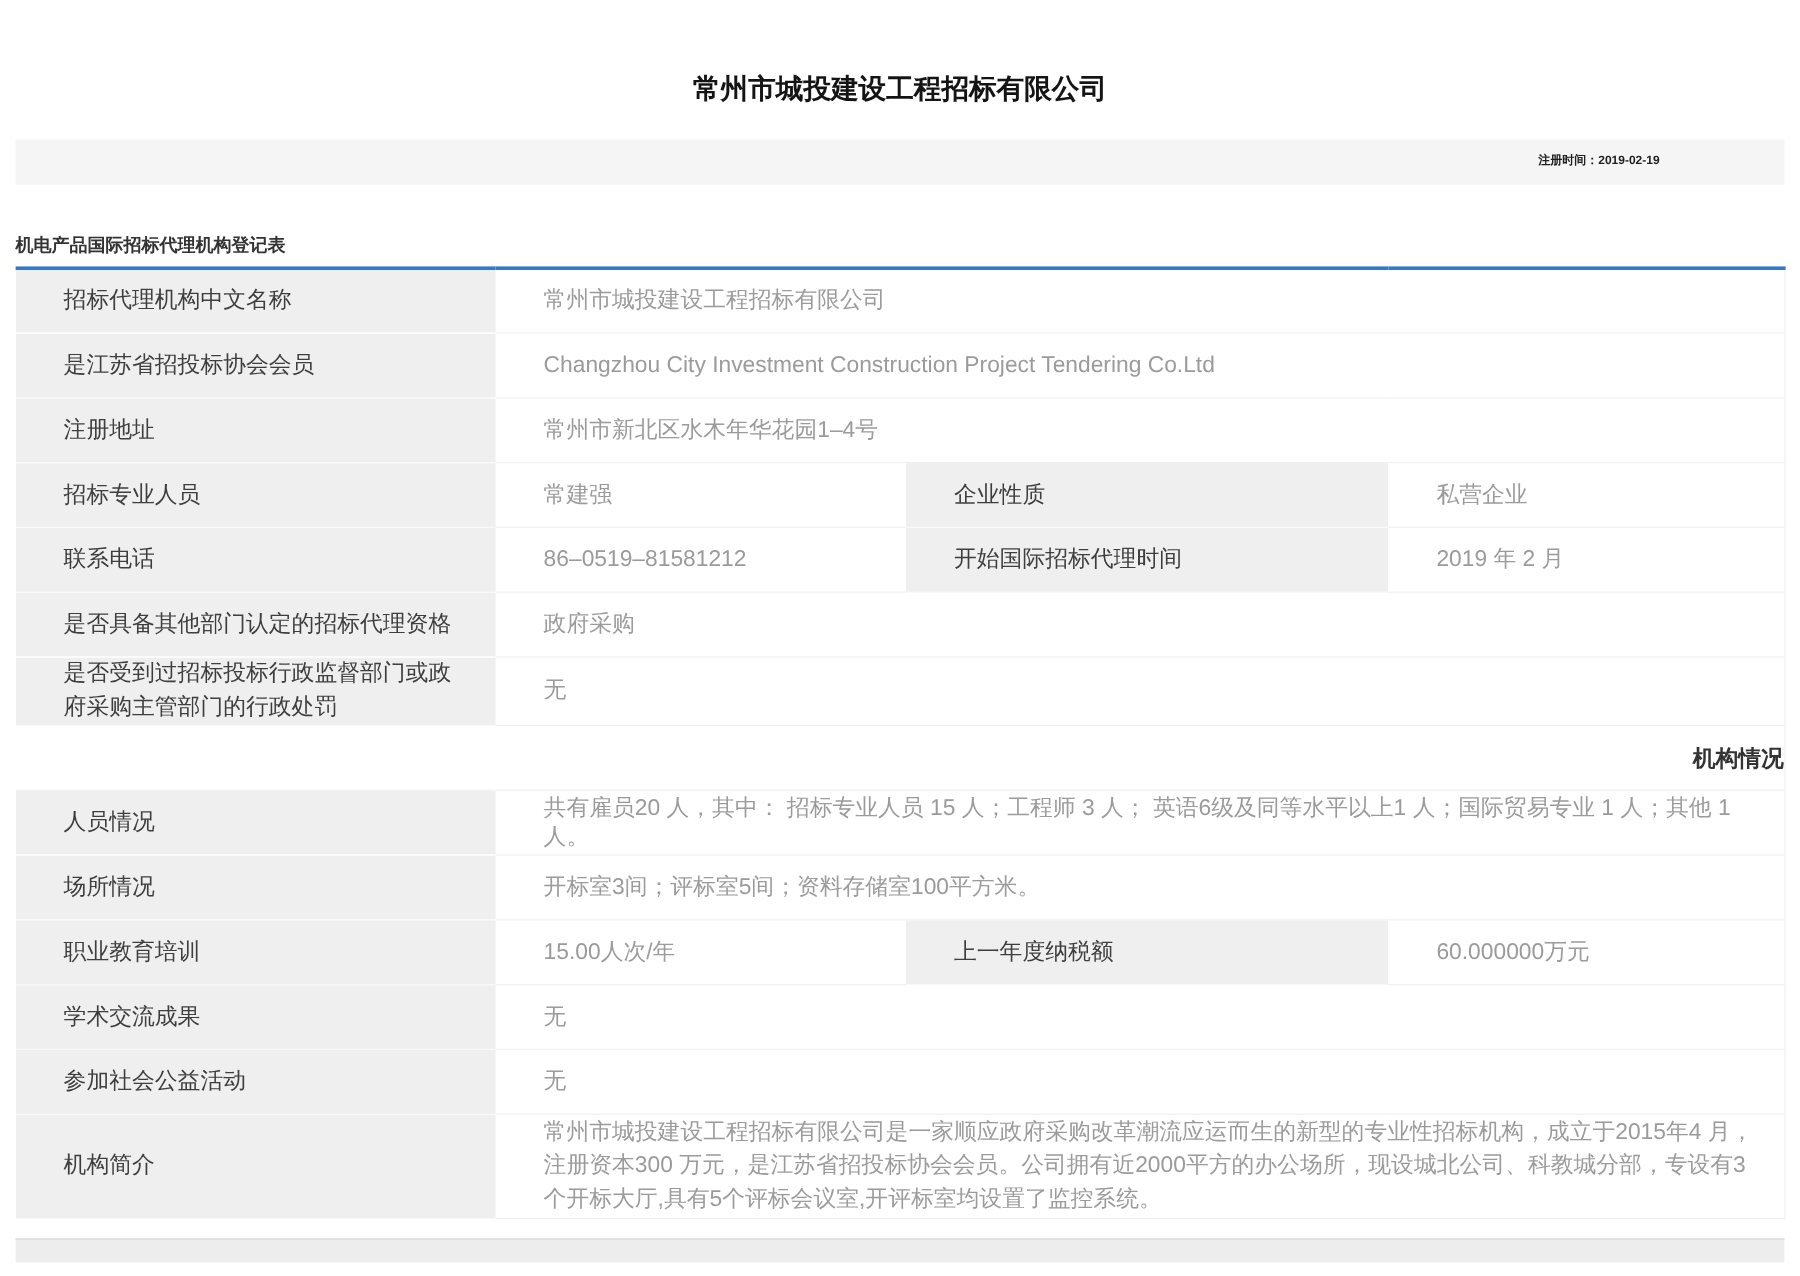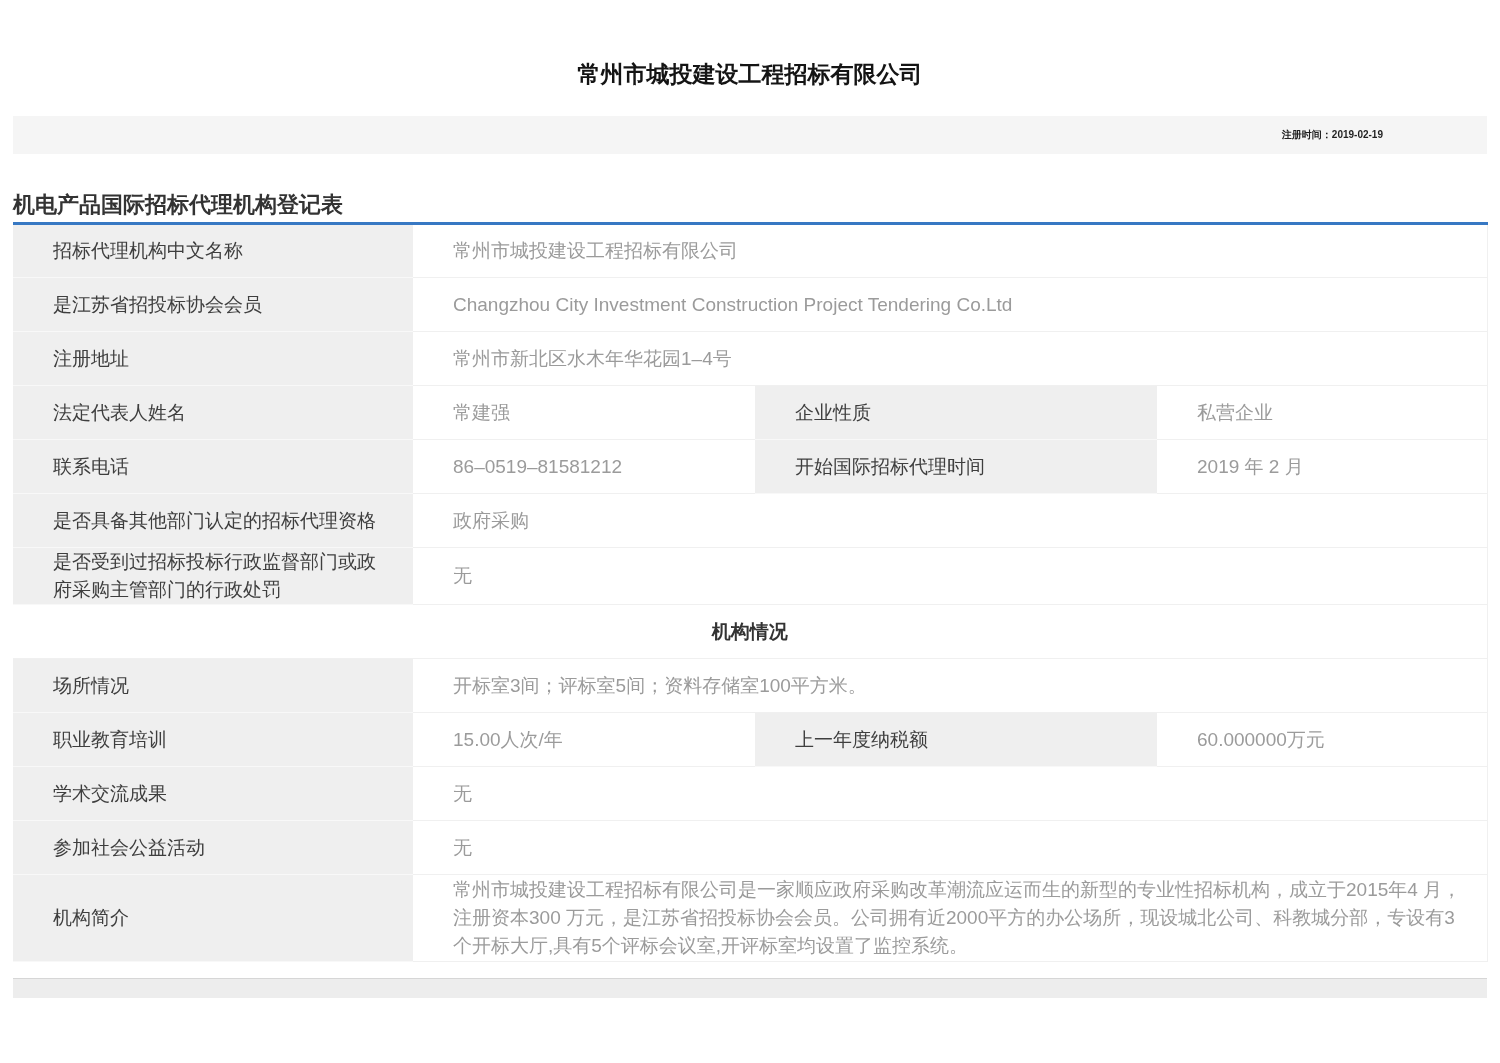--- a/index.html
+++ b/index.html
@@ -29,21 +29,21 @@
     background: #f5f5f5;
     text-align: right;
     padding-right: 104px;
     font-size: 10px;
     font-weight: bold;
     color: #1f1f1f;
   }
 
   .form-title {
     margin-top: 41px;
-    font-size: 22px;
+    font-size: 15px;
     line-height: 19px;
     font-weight: bold;
     color: #333333;
   }
 
   table.reg-table {
     margin-top: 8px;
     width: 1474px;
     border-collapse: collapse;
     table-layout: fixed;
@@ -65,21 +65,21 @@
     border-bottom: 1px solid #f8f8f8;
     line-height: 28px;
   }
   .reg-table td.val {
     background: #ffffff;
     color: #9b9b9b;
     line-height: 24px;
   }
   .reg-table td.section-cell {
     background: #ffffff;
-    text-align: center;
+    text-align: right;
     font-weight: bold;
     color: #333333;
     padding: 0;
   }
   .reg-table td.para {
     line-height: 28px;
     padding-top: 1px;
     padding-bottom: 1px;
   }
 
@@ -117,41 +117,45 @@
       </tr>
       <tr>
         <td class="lbl">是江苏省招投标协会会员</td>
         <td class="val" colspan="3">Changzhou City Investment Construction Project Tendering Co.Ltd</td>
       </tr>
       <tr>
         <td class="lbl">注册地址</td>
         <td class="val" colspan="3">常州市新北区水木年华花园1–4号</td>
       </tr>
       <tr>
-        <td class="lbl">法定代表人姓名</td>
+        <td class="lbl">招标专业人员</td>
         <td class="val">常建强</td>
         <td class="lbl">企业性质</td>
         <td class="val">私营企业</td>
       </tr>
       <tr>
         <td class="lbl">联系电话</td>
         <td class="val">86–0519–81581212</td>
         <td class="lbl">开始国际招标代理时间</td>
         <td class="val">2019 年 2 月</td>
       </tr>
       <tr>
         <td class="lbl">是否具备其他部门认定的招标代理资格</td>
         <td class="val" colspan="3">政府采购</td>
       </tr>
       <tr>
         <td class="lbl">是否受到过招标投标行政监督部门或政府采购主管部门的行政处罚</td>
         <td class="val" colspan="3">无</td>
       </tr>
       <tr>
         <td class="section-cell" colspan="4">机构情况</td>
+      </tr>
+      <tr>
+        <td class="lbl">人员情况</td>
+        <td class="val" colspan="3">共有雇员20 人，其中： 招标专业人员 15 人；工程师 3 人； 英语6级及同等水平以上1 人；国际贸易专业 1 人；其他 1 人。</td>
       </tr>
       <tr>
         <td class="lbl">场所情况</td>
         <td class="val" colspan="3">开标室3间；评标室5间；资料存储室100平方米。</td>
       </tr>
       <tr>
         <td class="lbl">职业教育培训</td>
         <td class="val">15.00人次/年</td>
         <td class="lbl">上一年度纳税额</td>
         <td class="val">60.000000万元</td>

